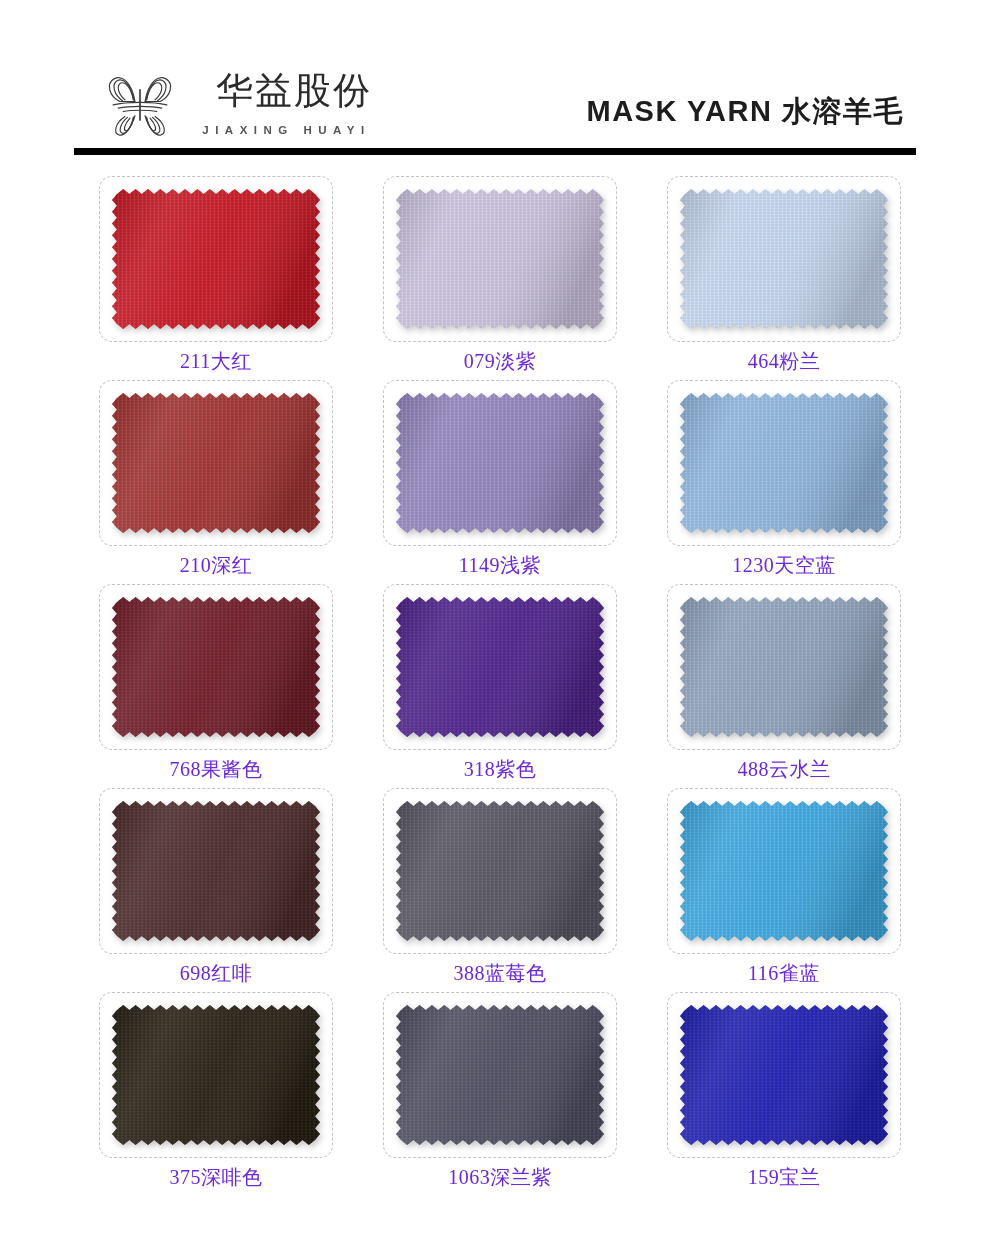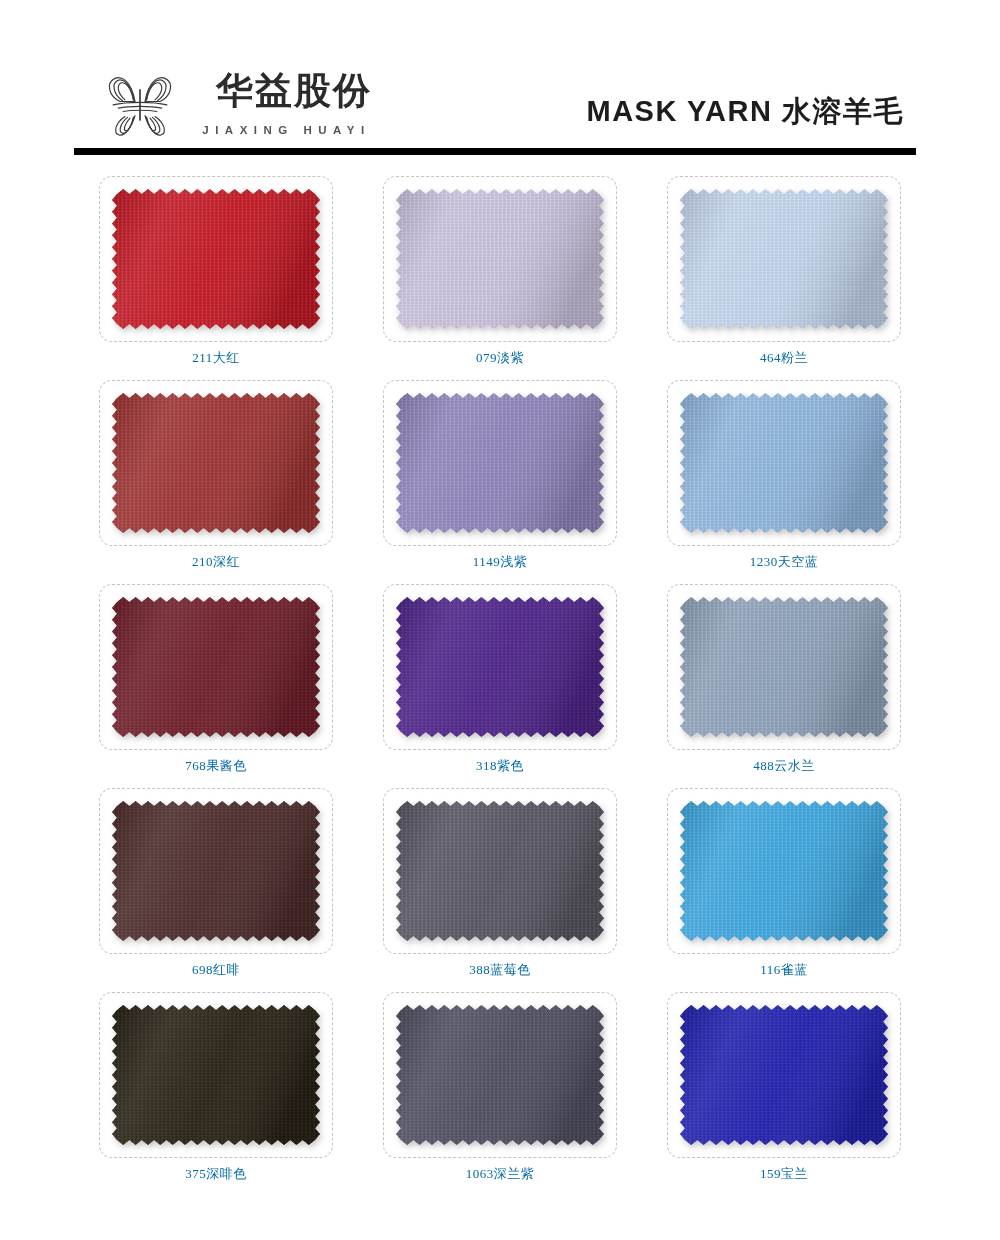--- a/index.html
+++ b/index.html
@@ -45,21 +45,21 @@
   .brand-text {
     display: flex;
     flex-direction: column;
     align-items: center;
     justify-content: center;
     line-height: 1;
   }
   .brand-cn {
     font-family: "Liberation Sans", "DejaVu Sans", sans-serif;
     font-size: 37px;
-    font-weight: 700;
+    font-weight: 400;
     letter-spacing: 2px;
     color: #2b2b2b;
     white-space: nowrap;
     margin-left: 20px;
   }
   .brand-en {
     margin-top: 16px;
     font-family: "Liberation Sans", "DejaVu Sans", sans-serif;
     font-size: 11.5px;
     font-weight: 600;
@@ -137,22 +137,22 @@
     position: absolute;
     inset: 0;
     width: 100%;
     height: 100%;
     display: block;
   }
 
   .cell-label {
     margin-top: 9px;
     font-family: "Liberation Serif", "DejaVu Serif", serif;
-    font-size: 13px;
-    color: #0369a1;
+    font-size: 20px;
+    color: #6d28d9;
     letter-spacing: 0.5px;
     white-space: nowrap;
     line-height: 1;
   }
 </style>
 </head>
 <body>
 
 <div class="page">
 

